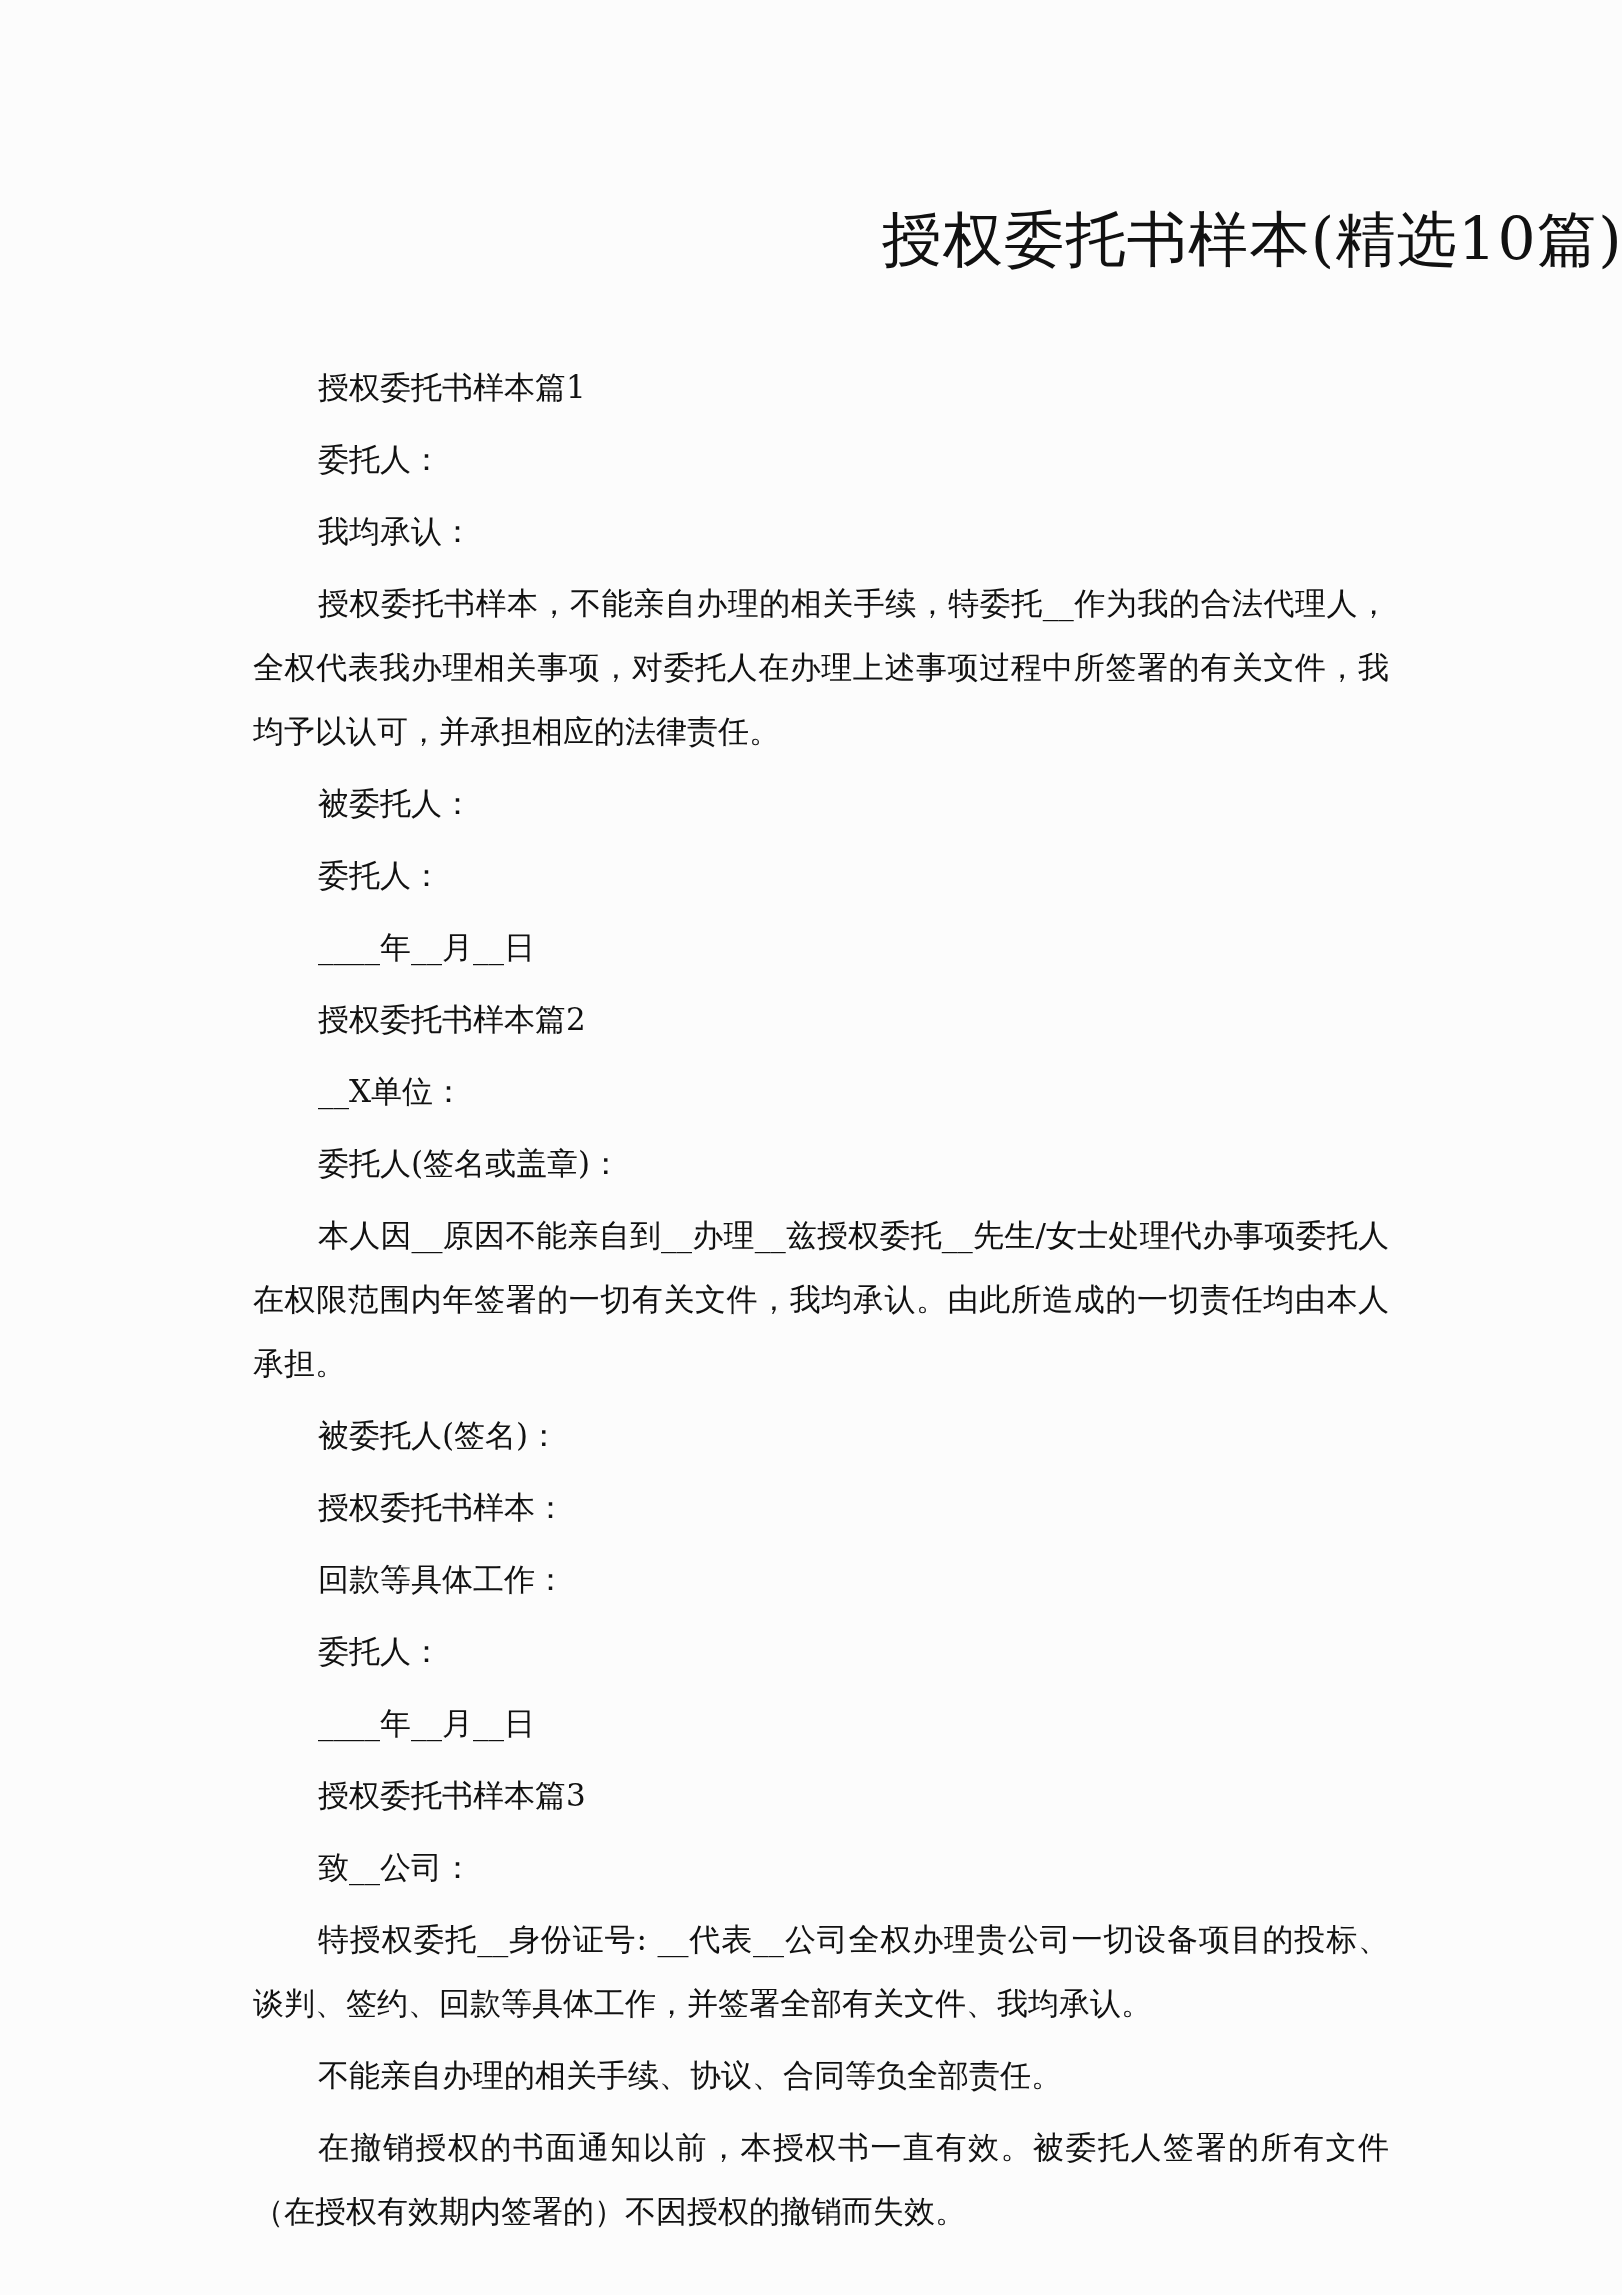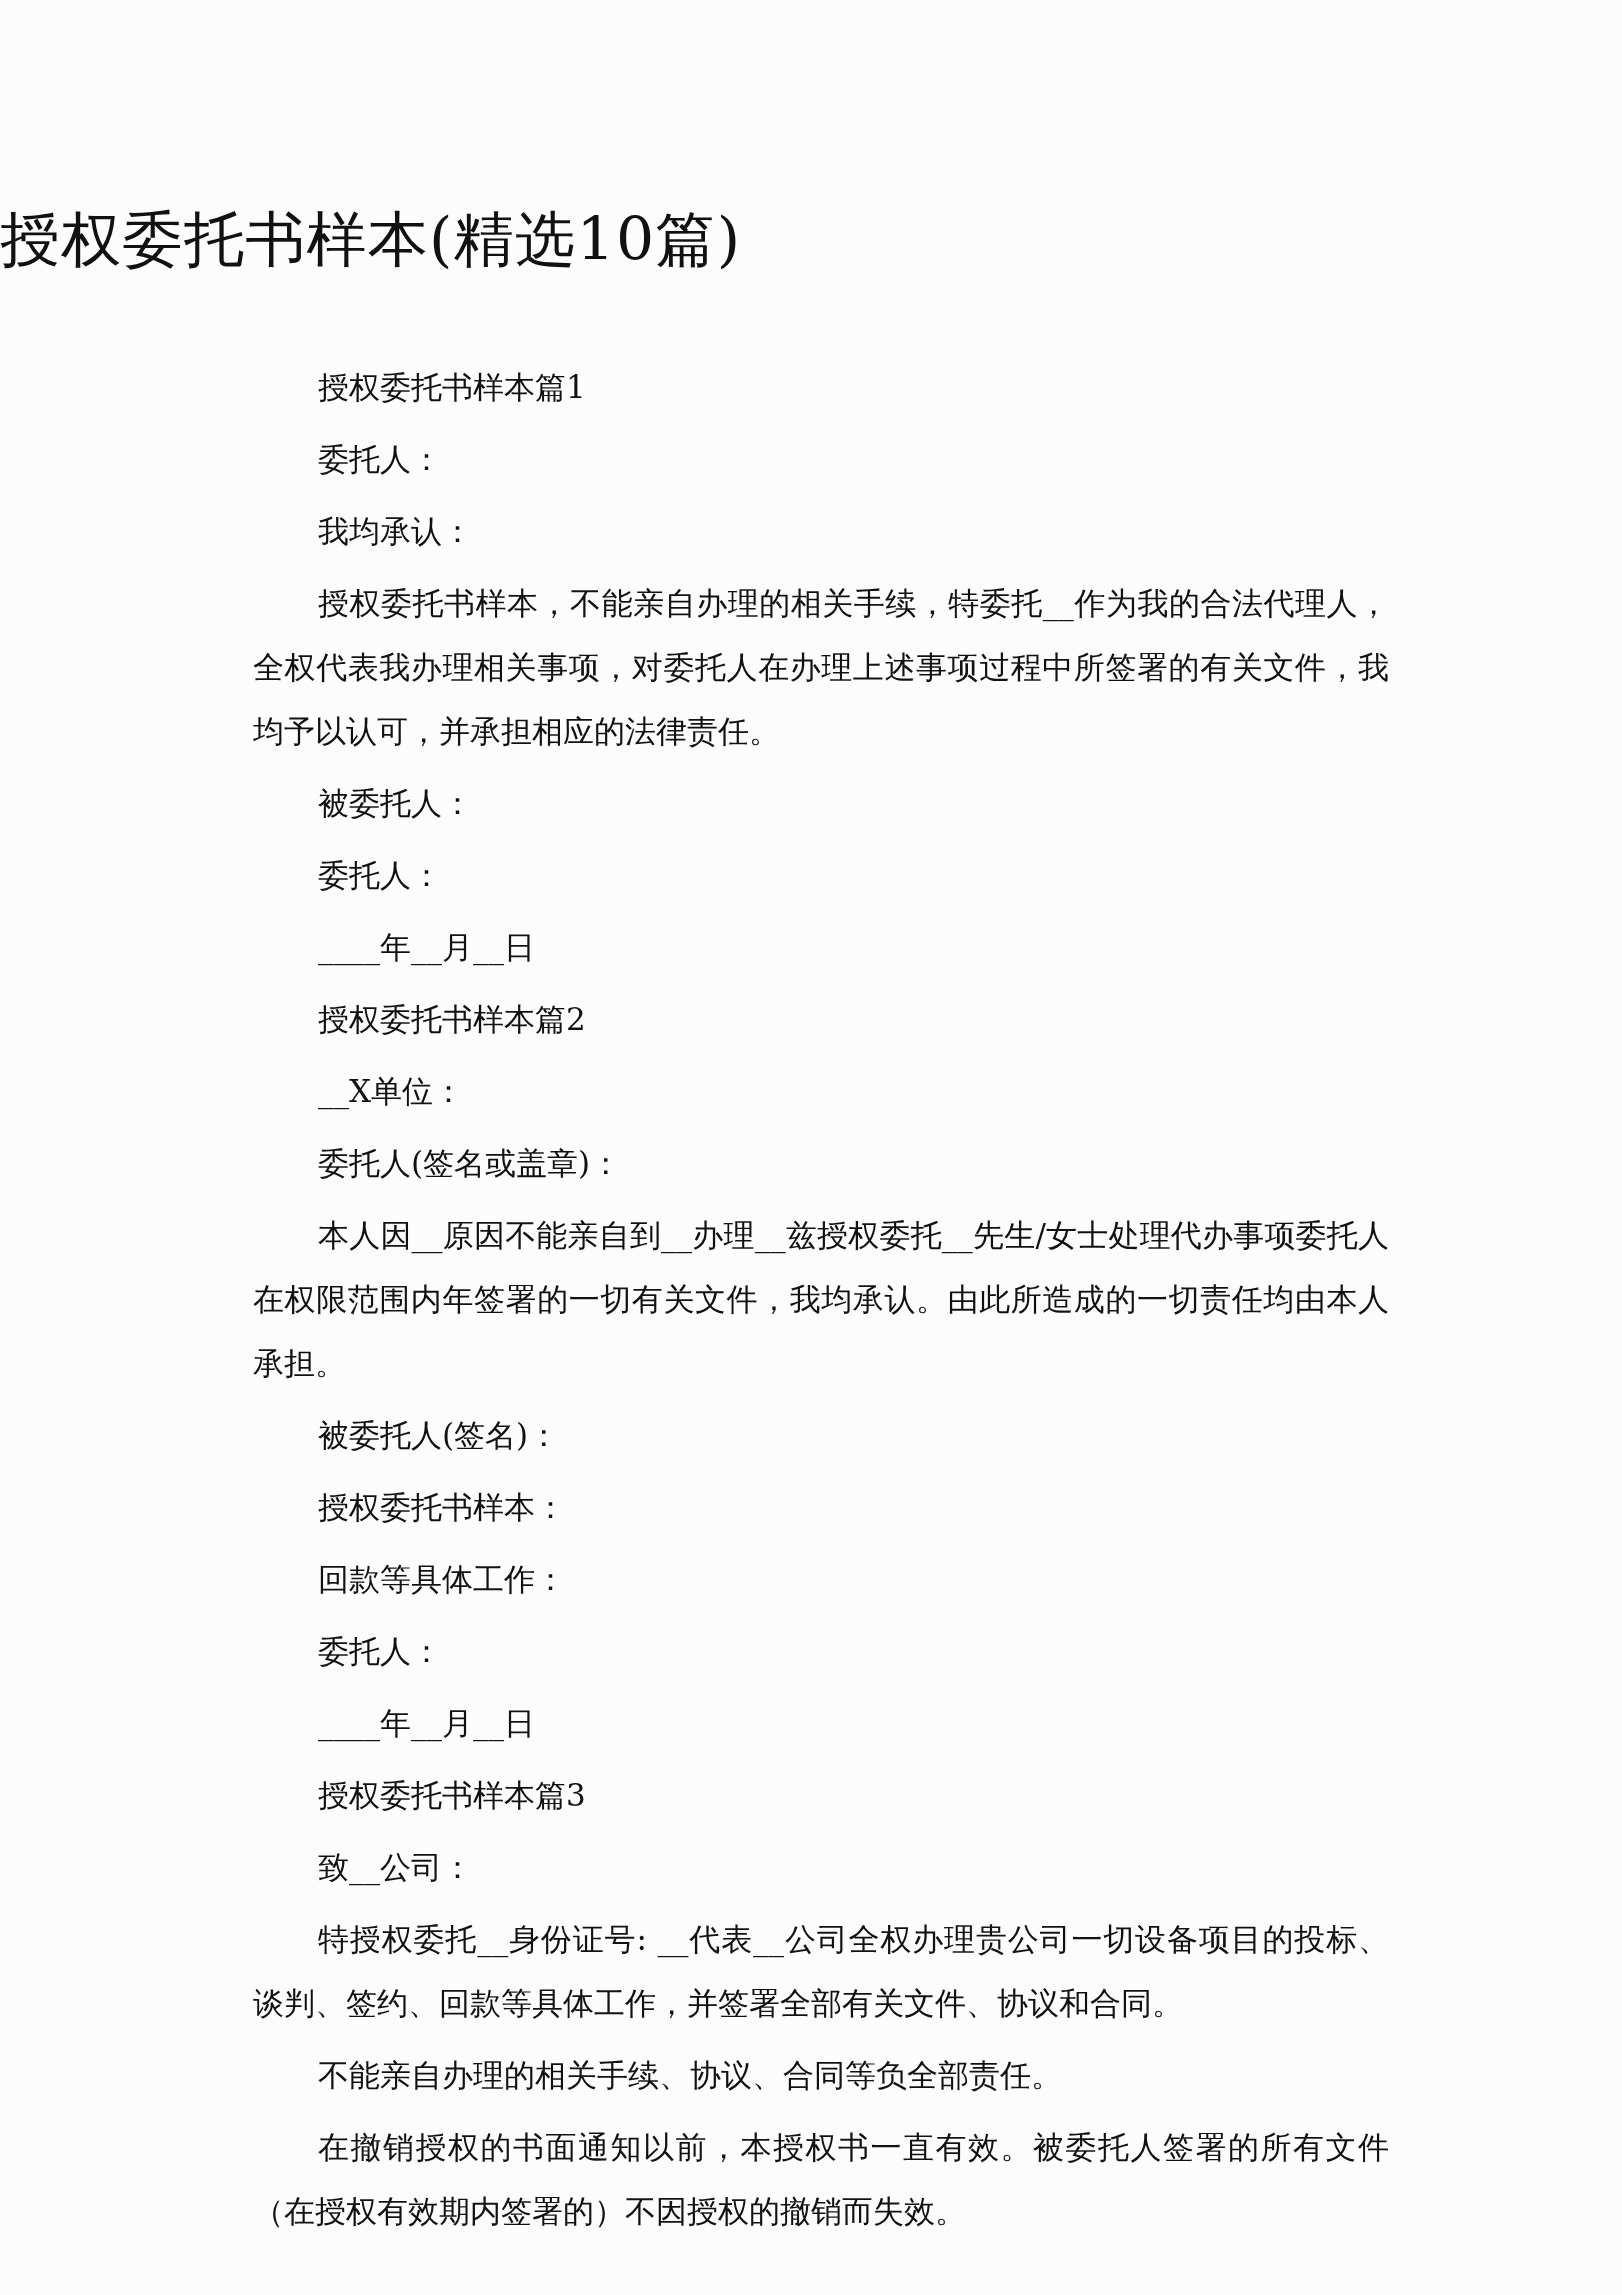--- a/index.html
+++ b/index.html
@@ -21,21 +21,21 @@
       top: 0;
       width: 1623px;
       height: 2295px;
       background: #fcfcfc;
     }
     .doc-title {
       position: absolute;
       left: 0;
       top: 200px;
       width: 1623px;
-      text-align: left;
+      text-align: right;
       font-size: 60px;
       line-height: 79px;
       letter-spacing: 1.3px;
       margin: 0;
       font-weight: normal;
     }
     .body {
       position: absolute;
       left: 245px;
       top: 347px;
@@ -72,18 +72,18 @@
     <p class="para">委托人(签名或盖章)：</p>
     <p class="para">本人因__原因不能亲自到__办理__兹授权委托__先生/女士处理代办事项委托人在权限范围内年签署的一切有关文件，我均承认。由此所造成的一切责任均由本人承担。</p>
     <p class="para">被委托人(签名)：</p>
     <p class="para">授权委托书样本：</p>
     <p class="para">回款等具体工作：</p>
     <p class="para">委托人：</p>
     <p class="para">____年__月__日</p>
 
     <p class="para">授权委托书样本篇3</p>
     <p class="para">致__公司：</p>
-    <p class="para">特授权委托__身份证号: __代表__公司全权办理贵公司一切设备项目的投标、谈判、签约、回款等具体工作，并签署全部有关文件、协议和合同。</p>
+    <p class="para">特授权委托__身份证号: __代表__公司全权办理贵公司一切设备项目的投标、谈判、签约、回款等具体工作，并签署全部有关文件、我均承认。</p>
     <p class="para">不能亲自办理的相关手续、协议、合同等负全部责任。</p>
     <p class="para">在撤销授权的书面通知以前，本授权书一直有效。被委托人签署的所有文件（在授权有效期内签署的）不因授权的撤销而失效。</p>
   </div>
 </div>
 
 
 </body></html>

